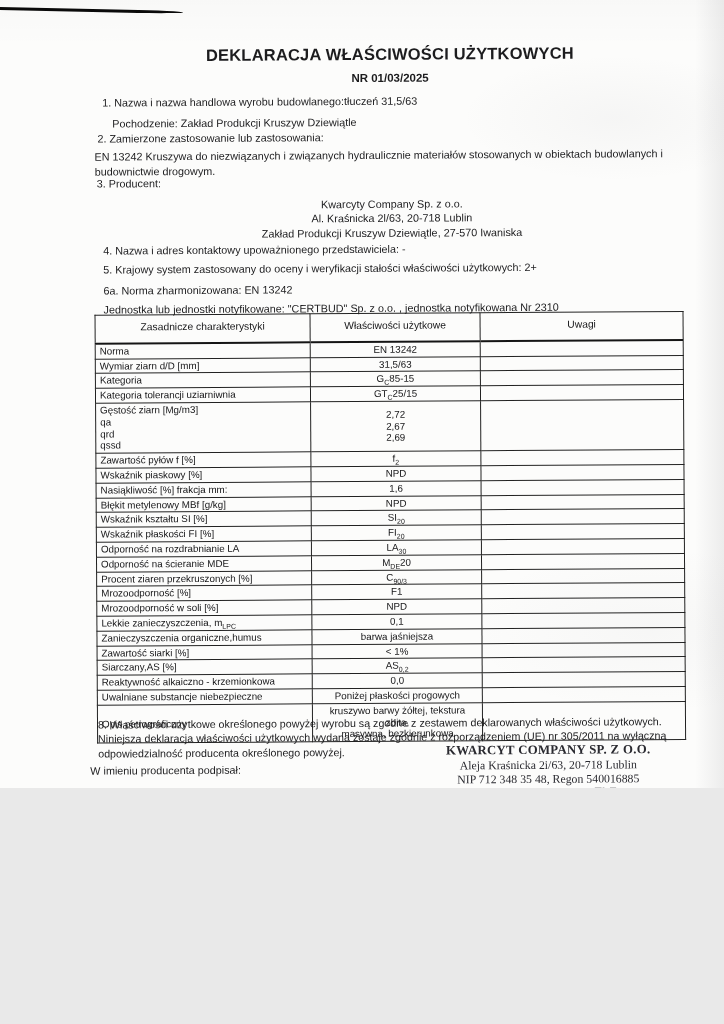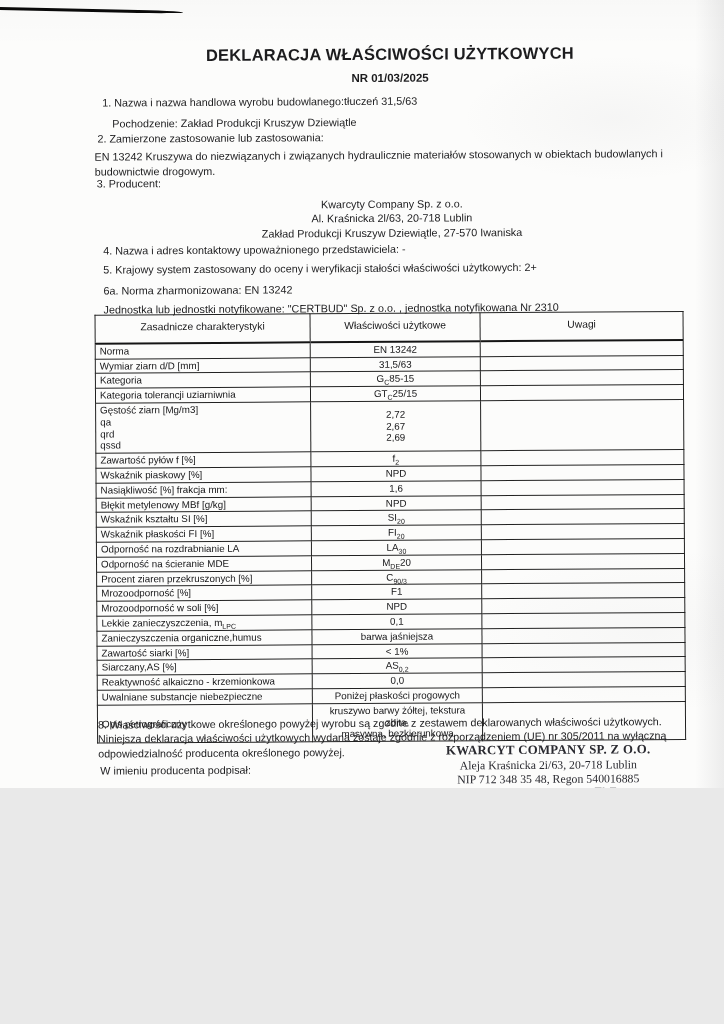--- a/index.html
+++ b/index.html
@@ -43,21 +43,21 @@
   table.props col.c1{width:215px;} table.props col.c2{width:170px;} table.props col.c3{width:203px;}
   table.props th, table.props td{border:1px solid #222;}
   table.props{border:1.6px solid #151515;}
   table.props th{font-weight:normal;font-size:10.3px;padding:6px 4px 9px;text-align:center;border-bottom:2.4px solid #151515;}
   table.props td{padding:1px 4px;vertical-align:middle;}
   td.lbl{text-align:left;white-space:pre-line;}
   td.val{text-align:center;white-space:pre-line;}
   sub{font-size:7px;line-height:0;}
 
   .footer-decl{top:716px;left:96px;width:596px;font-size:10.7px;line-height:14.4px;}
-  .signed-by{top:763px;left:98px;}
+  .signed-by{top:763px;left:88px;}
   .place-date{top:793px;left:98px;}
   .date-line{top:801px;left:140px;width:94px;border-top:2px dotted #5d5d60;height:0;}
   .date-caption{top:804px;left:140px;width:94px;text-align:right;font-size:14px;color:#3c3c40;}
 
   .stamp{top:744px;left:400px;width:292px;text-align:center;color:#2a2a30;}
   .stamp .s1{font-family:"Liberation Serif",serif;font-weight:bold;font-size:12.8px;letter-spacing:0.3px;line-height:15px;}
   .stamp .s2,.stamp .s3{font-family:"Liberation Serif",serif;font-size:11.8px;line-height:14px;}
   .stamp .s4{font-weight:bold;font-size:11.3px;letter-spacing:0.4px;line-height:13.5px;position:relative;z-index:1;}
   .stamp .s5,.stamp .s6{font-weight:bold;font-size:11px;line-height:13px;}
   .podpis-line{position:absolute;top:48px;left:18px;width:48px;border-top:2px dotted #97979b;height:0;z-index:0;}

